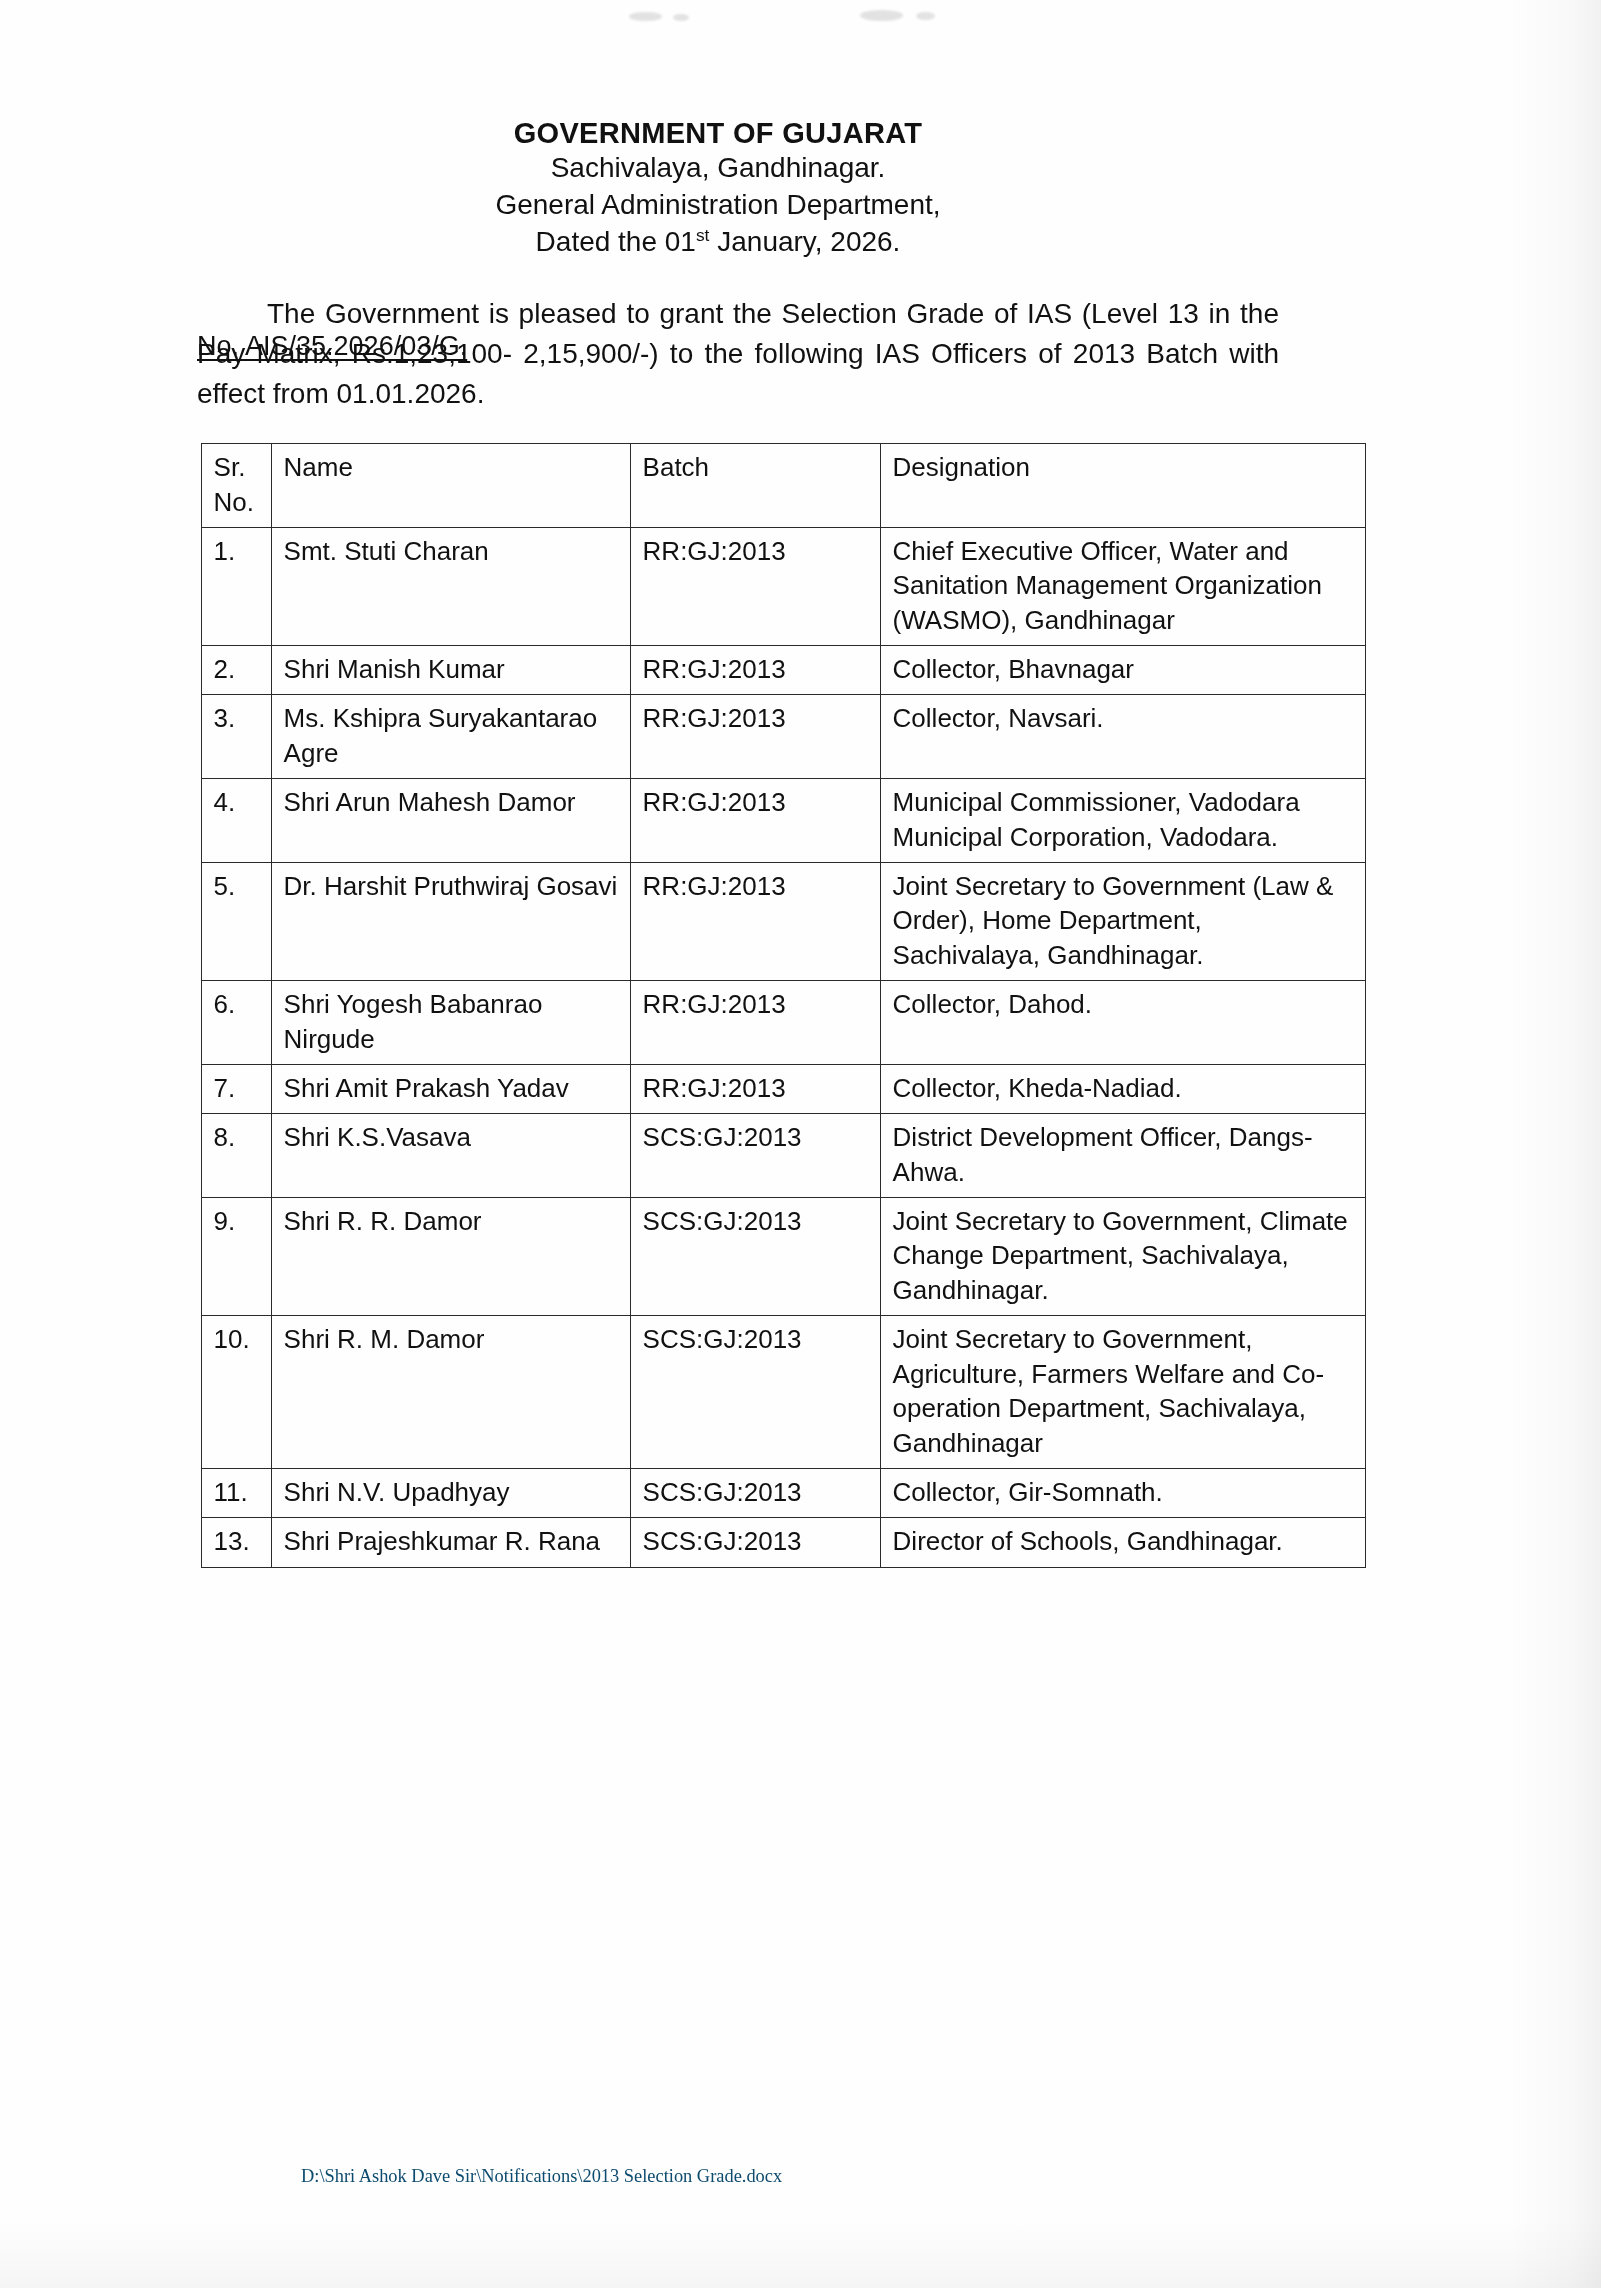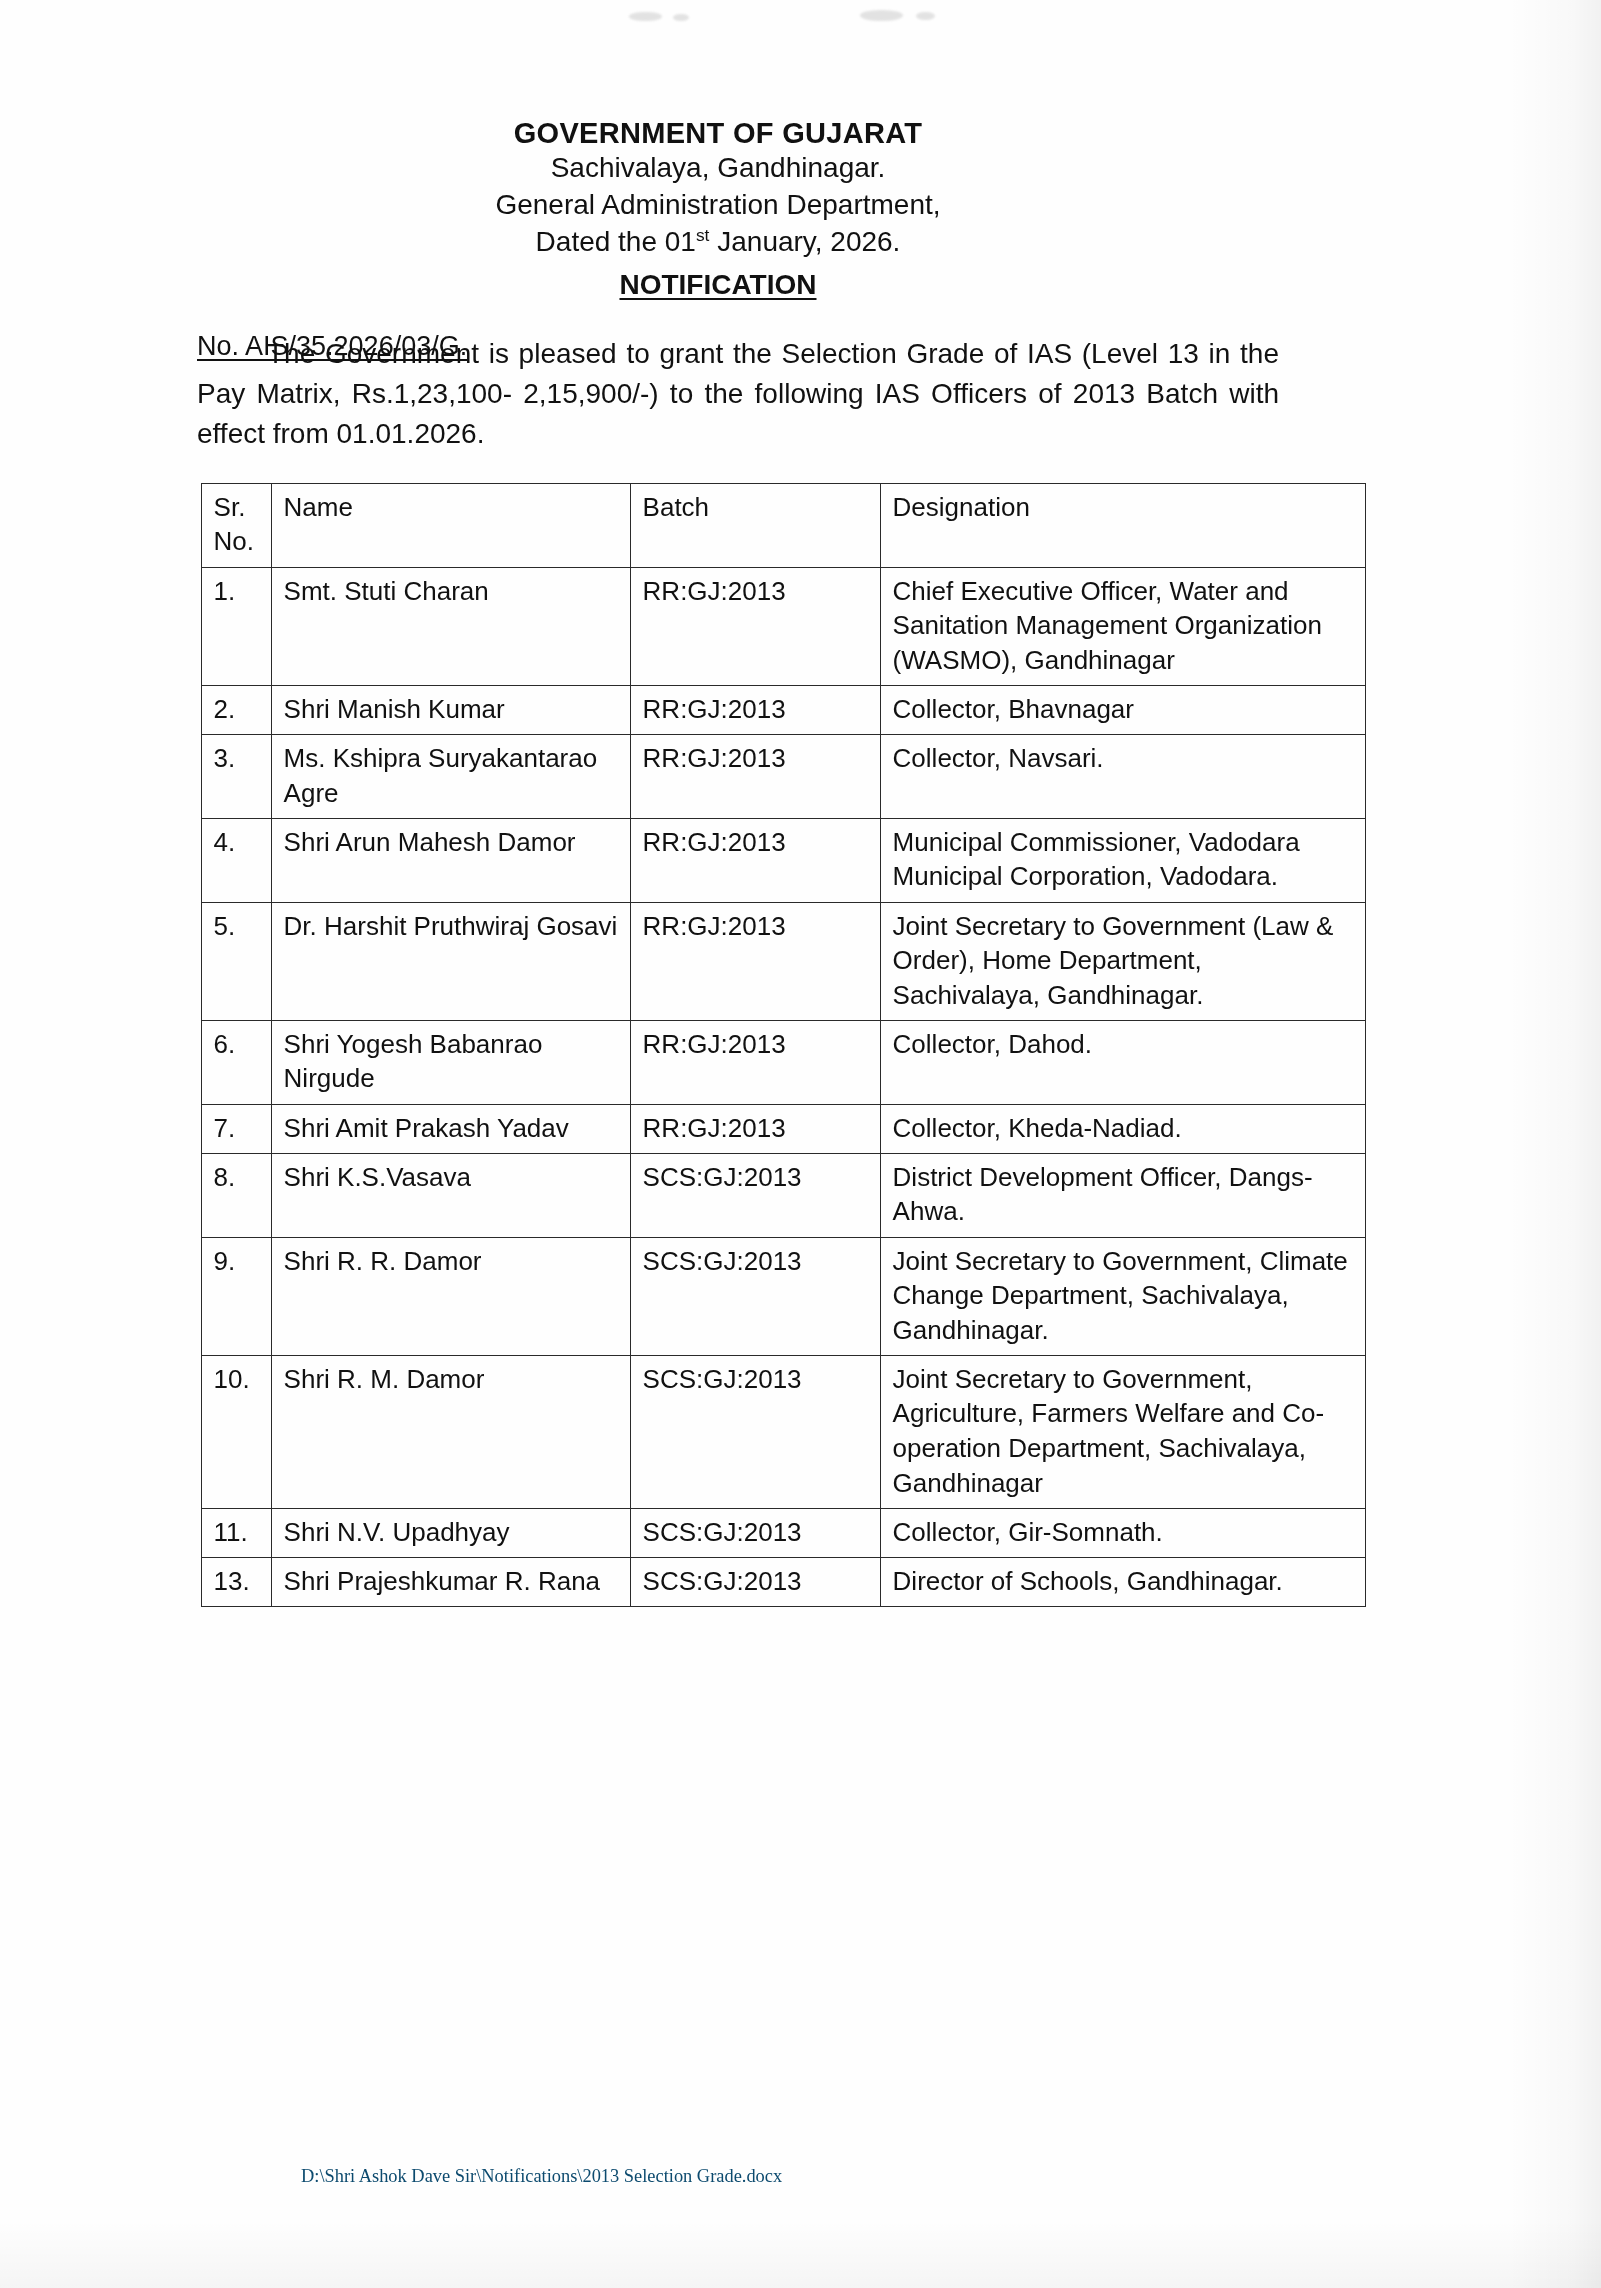--- a/index.html
+++ b/index.html
@@ -148,21 +148,20 @@
   <div class="scan-mark sm3"></div>
   <div class="scan-mark sm4"></div>
 
   <div class="content">
 
     <div class="header-block">
       <div class="gov-title">GOVERNMENT OF GUJARAT</div>
       <div class="dept-line">Sachivalaya, Gandhinagar.</div>
       <div class="dept-line">General Administration Department,</div>
       <div class="dated-line"><span>Dated the 01</span><sup>st</sup><span> January, 2026.</span></div>
-      <div><span class="notif-word">NOTIFICATION</span></div>
     </div>
 
     <div class="notif-no">No. AIS/35.2026/03/G.</div>
 
     <div class="body-para"><span class="indent"></span><span>The Government is pleased to grant the Selection Grade of IAS (Level 13 in the Pay Matrix, Rs.1,23,100- 2,15,900/-) to the following IAS Officers of 2013 Batch with effect from 01.01.2026.</span></div>
 
     <table class="grade-table">
       <colgroup>
         <col class="c-sr">
           <col class="c-name">

